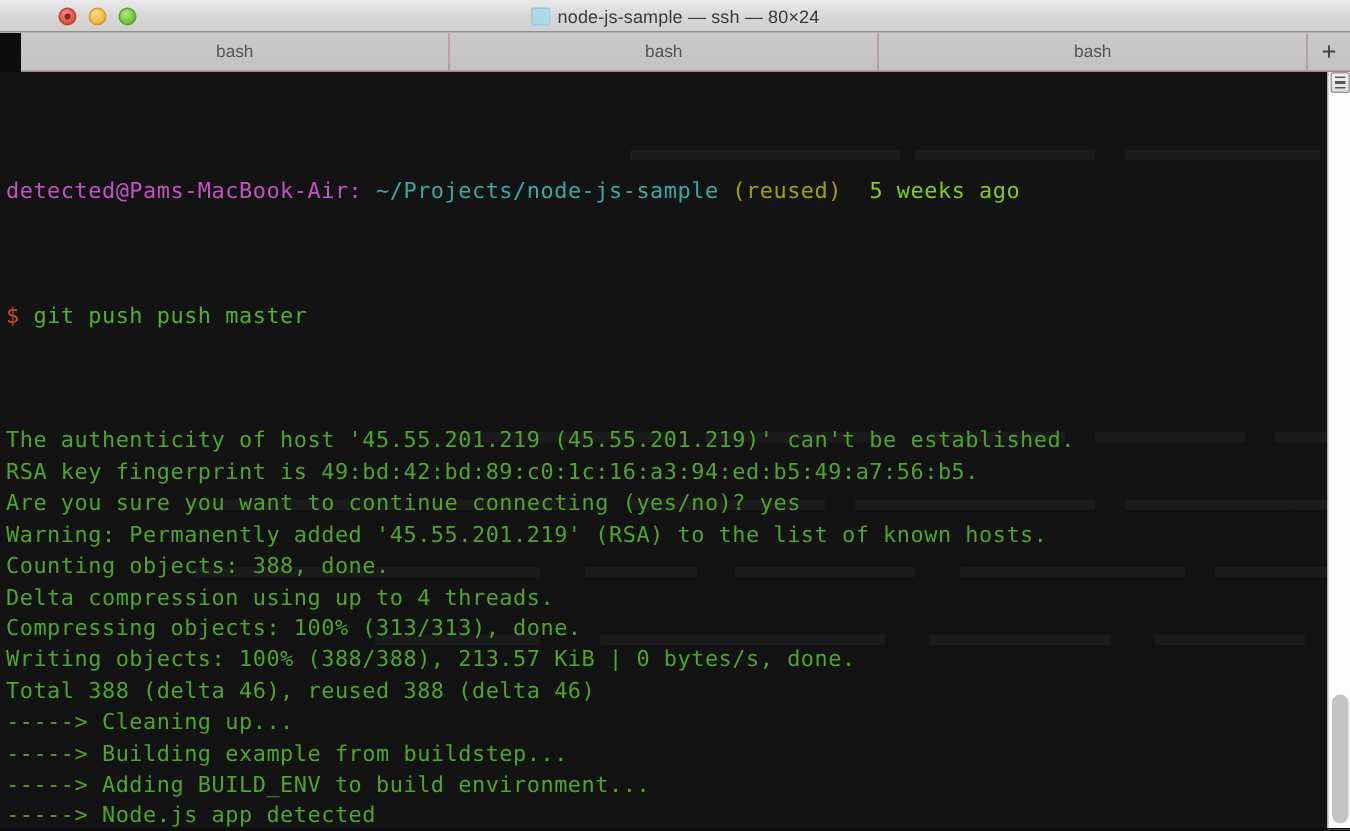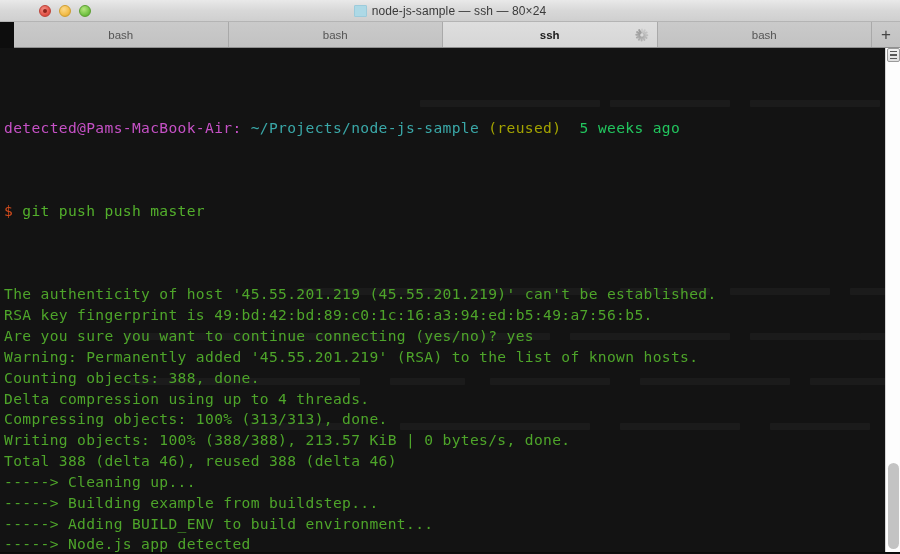--- a/index.html
+++ b/index.html
@@ -175,21 +175,21 @@
     line-height: 20.85px;
     letter-spacing: 0.35px;
     white-space: pre;
   }
   .line { height: 20.85px; }
   .c-green  { color: #4ea52a; }
   .c-green2 { color: #53b02c; }
   .c-user   { color: #c651c6; }
   .c-path   { color: #3aa8a8; }
   .c-branch { color: #a3a300; }
-  .c-white  { color: #22c55e; }
+  .c-white  { color: #84cc16; }
   .c-dollar { color: #d24b1c; }
 
   
   .scrollbar {
     position: relative;
     width: 15px;
     background: #fdfdfd;
     border-left: 1px solid #d6d6d6;
     box-sizing: border-box;
     flex: 0 0 15px;
@@ -246,37 +246,20 @@
       <div class="title-text">node-js-sample — ssh — 80×24</div>
     </div>
   </div>
 
   <div class="tabbar">
     <div class="tab">
       <span class="tab-label">bash</span>
     </div>
     <div class="tab">
       <span class="tab-label">bash</span>
-    </div>
-    <div class="tab active">
-      <span class="tab-label">ssh</span>
-      <span class="spinner" id="spinner">
-          <span style="transform: rotate(0deg); opacity: 0.25;"></span>
-          <span style="transform: rotate(30deg); opacity: 0.31;"></span>
-          <span style="transform: rotate(60deg); opacity: 0.38;"></span>
-          <span style="transform: rotate(90deg); opacity: 0.44;"></span>
-          <span style="transform: rotate(120deg); opacity: 0.5;"></span>
-          <span style="transform: rotate(150deg); opacity: 0.56;"></span>
-          <span style="transform: rotate(180deg); opacity: 0.63;"></span>
-          <span style="transform: rotate(210deg); opacity: 0.69;"></span>
-          <span style="transform: rotate(240deg); opacity: 0.75;"></span>
-          <span style="transform: rotate(270deg); opacity: 0.81;"></span>
-          <span style="transform: rotate(300deg); opacity: 0.88;"></span>
-          <span style="transform: rotate(330deg); opacity: 0.94;"></span>
-        </span>
     </div>
     <div class="tab">
       <span class="tab-label">bash</span>
     </div>
     <div class="newtab">+</div>
   </div>
 
   <div class="term-wrap">
     <div class="term">
       <div class="ghost" id="ghost">

